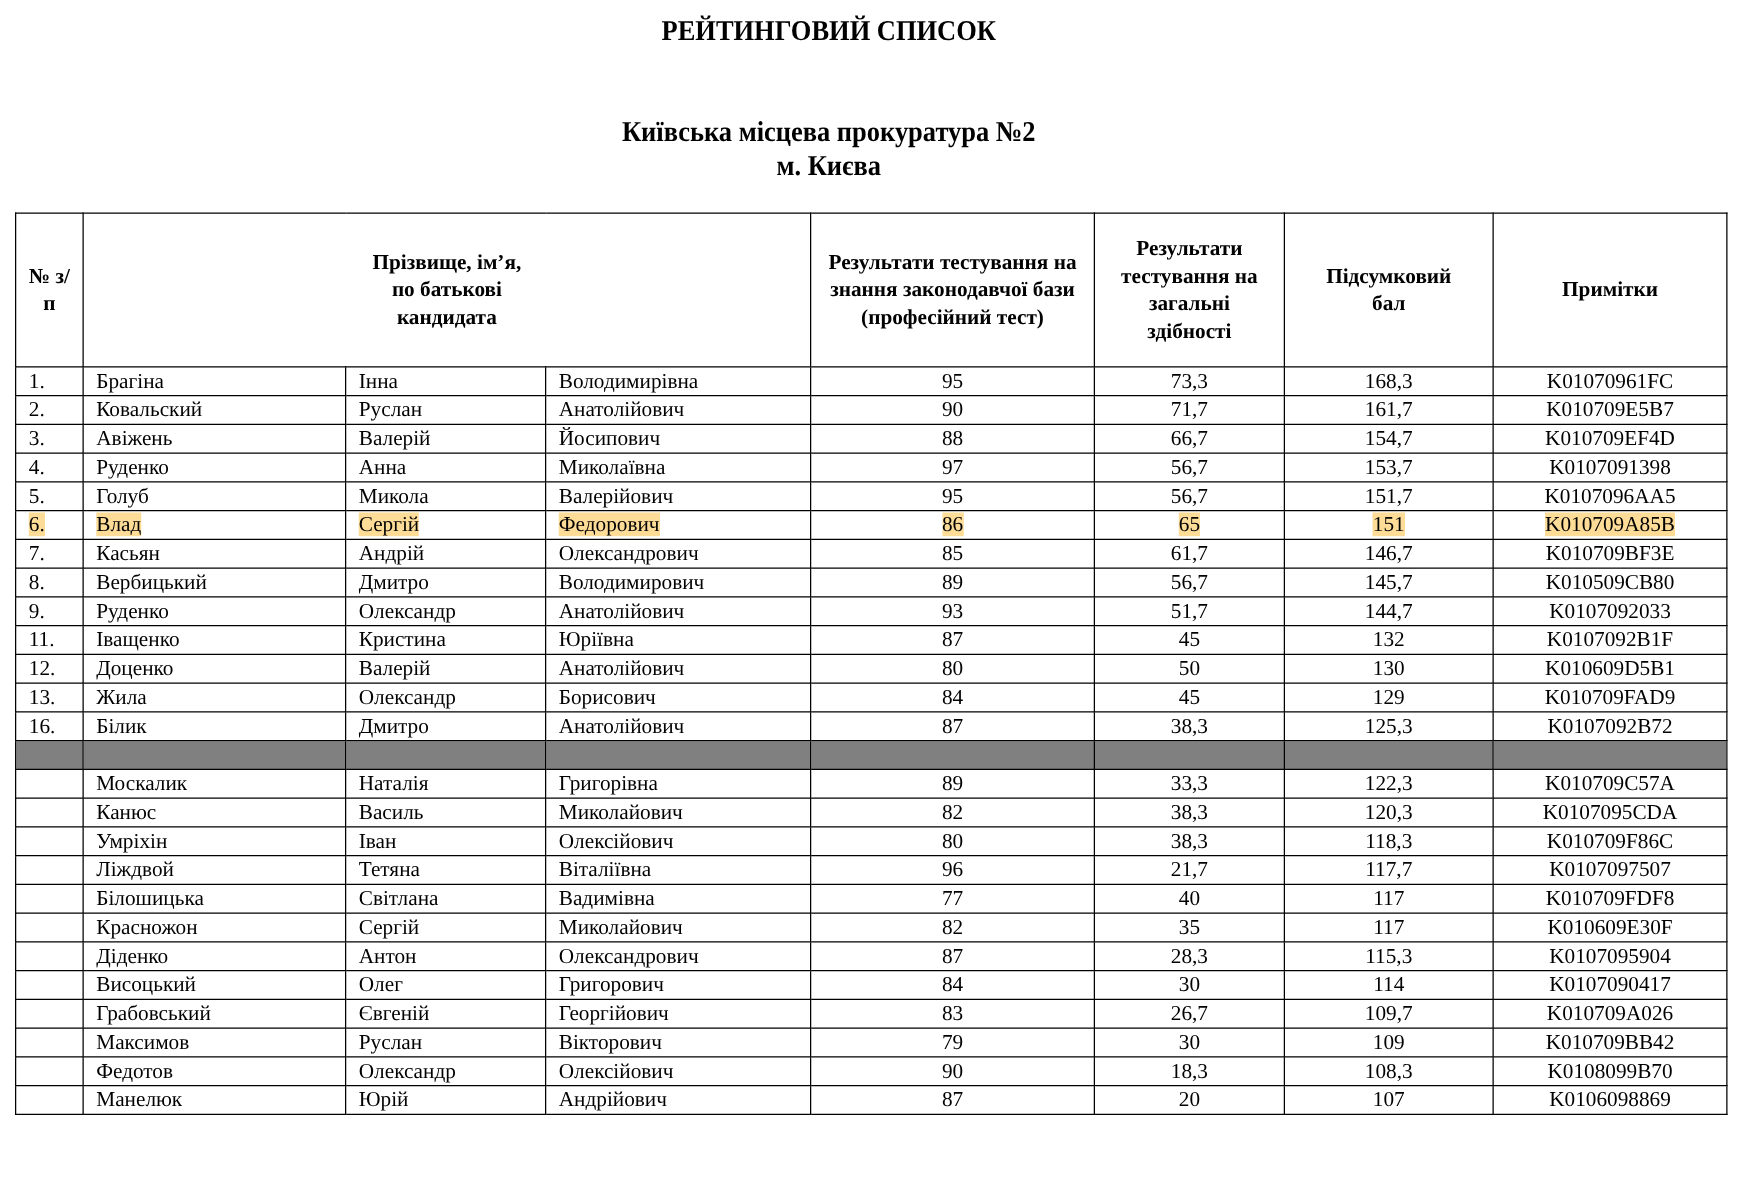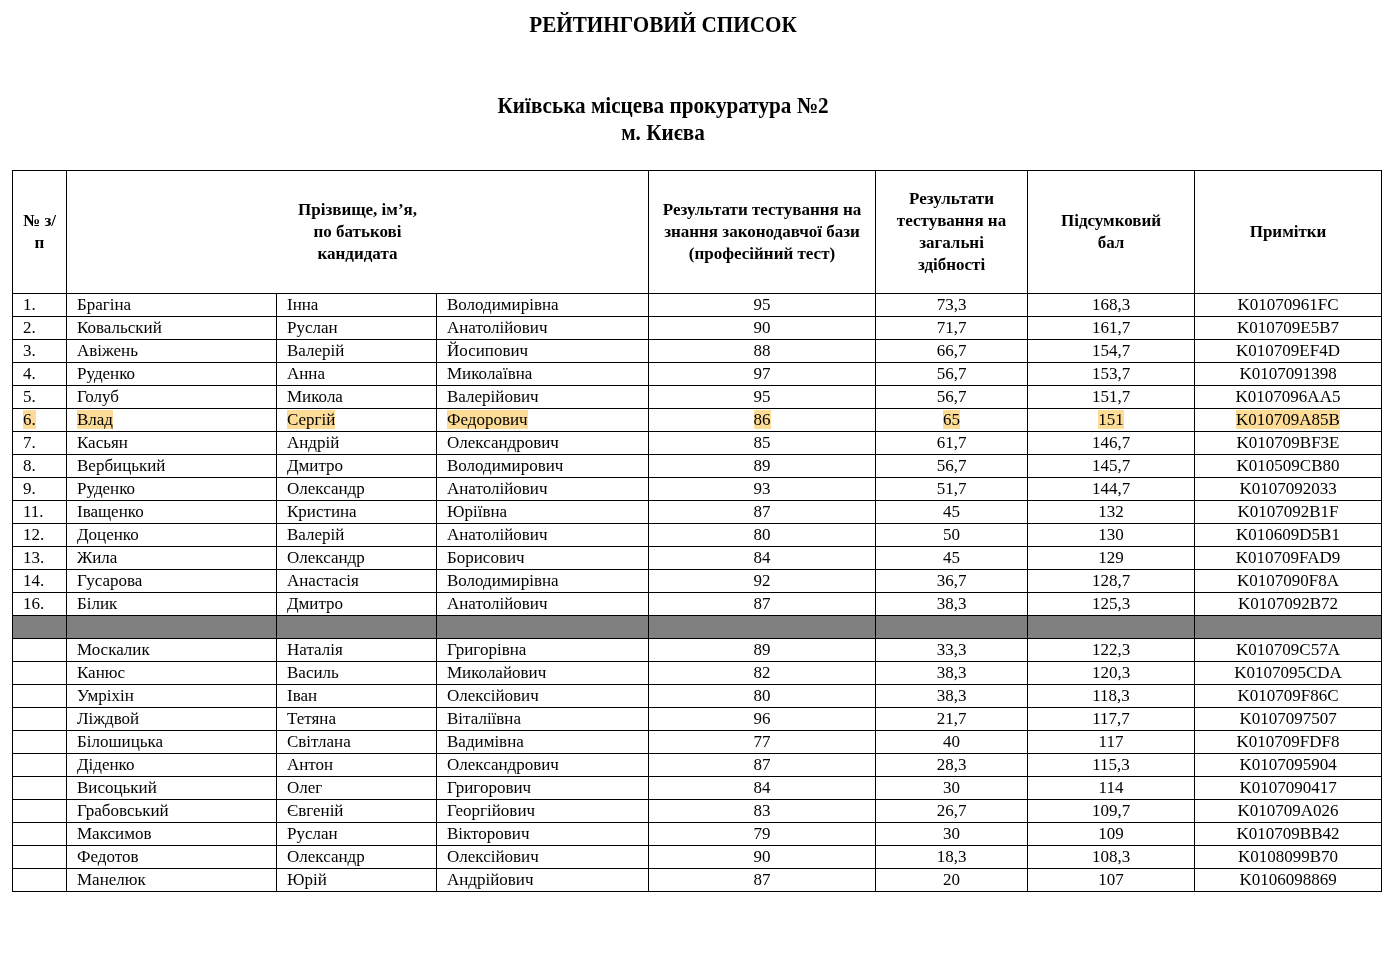--- a/index.html
+++ b/index.html
@@ -194,30 +194,20 @@
     <td class="num"><span>13.</span></td>
     <td class="txt"><span>Жила</span></td>
     <td class="txt"><span>Олександр</span></td>
     <td class="txt"><span>Борисович</span></td>
     <td class="c"><span>84</span></td>
     <td class="c"><span>45</span></td>
     <td class="c"><span>129</span></td>
     <td class="c"><span>K010709FAD9</span></td>
   </tr>
       <tr>
-    <td class="num"><span>14.</span></td>
-    <td class="txt"><span>Гусарова</span></td>
-    <td class="txt"><span>Анастасія</span></td>
-    <td class="txt"><span>Володимирівна</span></td>
-    <td class="c"><span>92</span></td>
-    <td class="c"><span>36,7</span></td>
-    <td class="c"><span>128,7</span></td>
-    <td class="c"><span>K0107090F8A</span></td>
-  </tr>
-      <tr>
     <td class="num"><span>16.</span></td>
     <td class="txt"><span>Білик</span></td>
     <td class="txt"><span>Дмитро</span></td>
     <td class="txt"><span>Анатолійович</span></td>
     <td class="c"><span>87</span></td>
     <td class="c"><span>38,3</span></td>
     <td class="c"><span>125,3</span></td>
     <td class="c"><span>K0107092B72</span></td>
   </tr>
     </tbody>
@@ -279,20 +269,30 @@
     <td class="txt"><span>Білошицька</span></td>
     <td class="txt"><span>Світлана</span></td>
     <td class="txt"><span>Вадимівна</span></td>
     <td class="c"><span>77</span></td>
     <td class="c"><span>40</span></td>
     <td class="c"><span>117</span></td>
     <td class="c"><span>K010709FDF8</span></td>
   </tr>
       <tr>
     <td class="num"><span></span></td>
+    <td class="txt"><span>Красножон</span></td>
+    <td class="txt"><span>Сергій</span></td>
+    <td class="txt"><span>Миколайович</span></td>
+    <td class="c"><span>82</span></td>
+    <td class="c"><span>35</span></td>
+    <td class="c"><span>117</span></td>
+    <td class="c"><span>K010609E30F</span></td>
+  </tr>
+      <tr>
+    <td class="num"><span></span></td>
     <td class="txt"><span>Діденко</span></td>
     <td class="txt"><span>Антон</span></td>
     <td class="txt"><span>Олександрович</span></td>
     <td class="c"><span>87</span></td>
     <td class="c"><span>28,3</span></td>
     <td class="c"><span>115,3</span></td>
     <td class="c"><span>K0107095904</span></td>
   </tr>
       <tr>
     <td class="num"><span></span></td>

